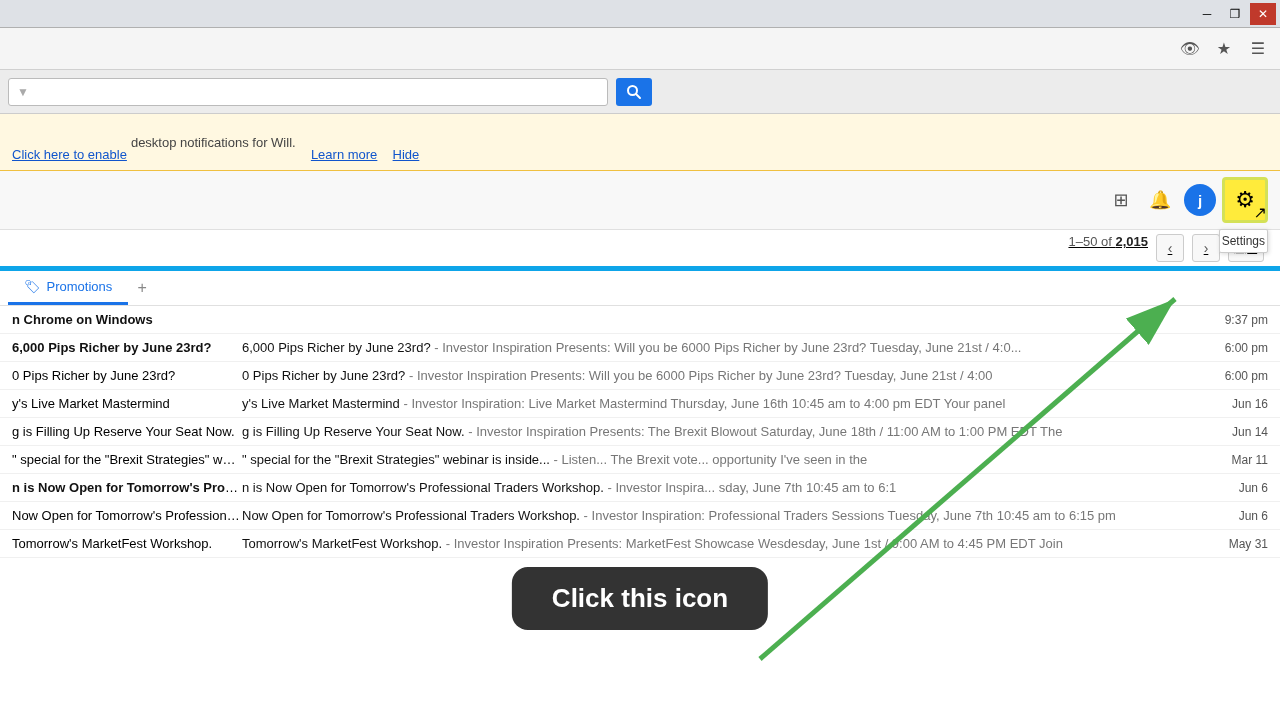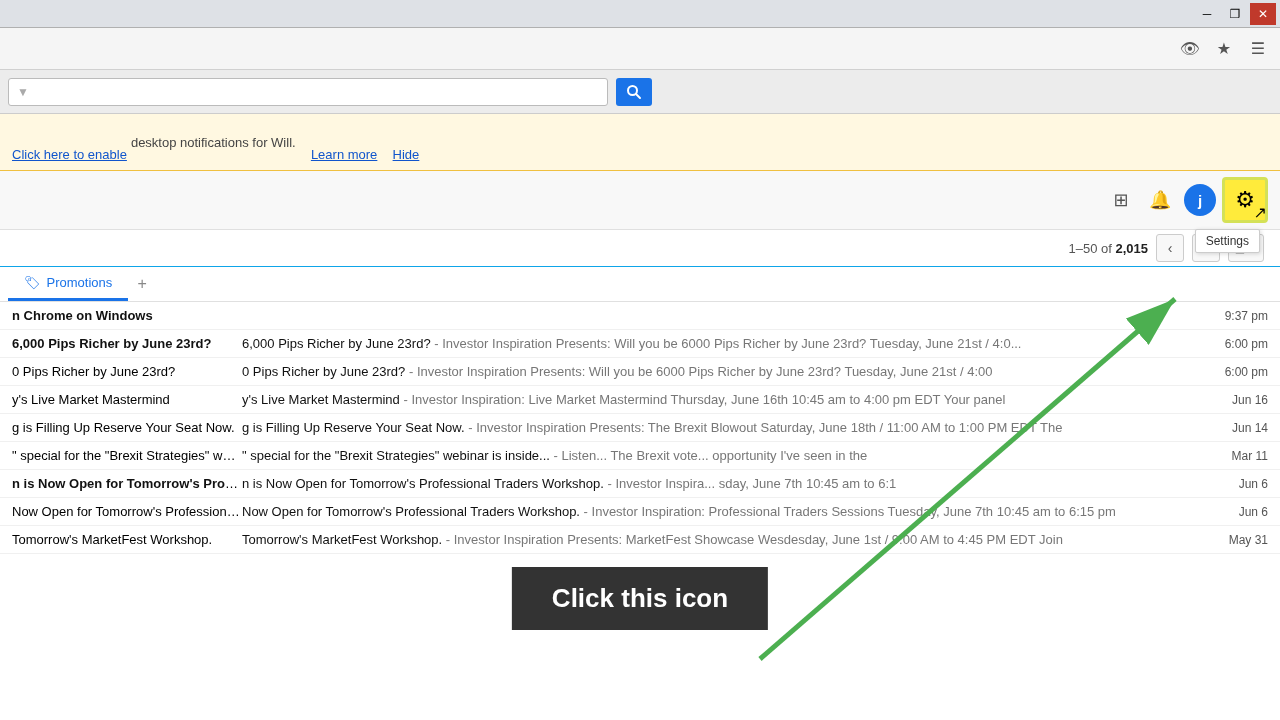--- a/index.html
+++ b/index.html
@@ -174,41 +174,41 @@
       display: flex;
       align-items: center;
       justify-content: center;
       cursor: pointer;
       font-size: 22px;
       position: relative;
     }
     .settings-tooltip {
       position: absolute;
       bottom: -30px;
-      right: 8px;
+      right: 0;
       background: #fff;
       border: 1px solid #ccc;
-      padding: 4px 10px;
+      padding: 4px 2px;
       font-size: 12px;
       color: #333;
       white-space: nowrap;
       box-shadow: 1px 1px 4px rgba(0,0,0,0.15);
       border-radius: 2px;
       z-index: 100;
       margin-left: 33px;
     }
 
     
     .pagination-row {
       display: flex;
-      align-items: center;
       justify-content: flex-end;
       padding: 4px 16px;
-      border-bottom: 1px solid #0ea5e9;
+      border-bottom: 5px solid #0ea5e9;
       gap: 8px;
+      text-decoration: underline;
     }
     .pagination-text {
       font-size: 13px;
       color: #555;
     }
     .pagination-text strong { color: #222; }
     .pag-btn {
       width: 28px;
       height: 28px;
       border: 1px solid #ccc;
@@ -316,21 +316,21 @@
     .click-icon-tooltip {
       position: absolute;
       bottom: 90px;
       left: 50%;
       transform: translateX(-50%);
       background: #333;
       color: #fff;
       font-size: 26px;
       font-weight: bold;
       padding: 16px 40px;
-      border-radius: 0;
+      border-radius: 16px;
       z-index: 300;
       white-space: nowrap;
     }
 
     
     .green-arrow-overlay {
       position: absolute;
       top: 0;
       left: 0;
       width: 100%;

